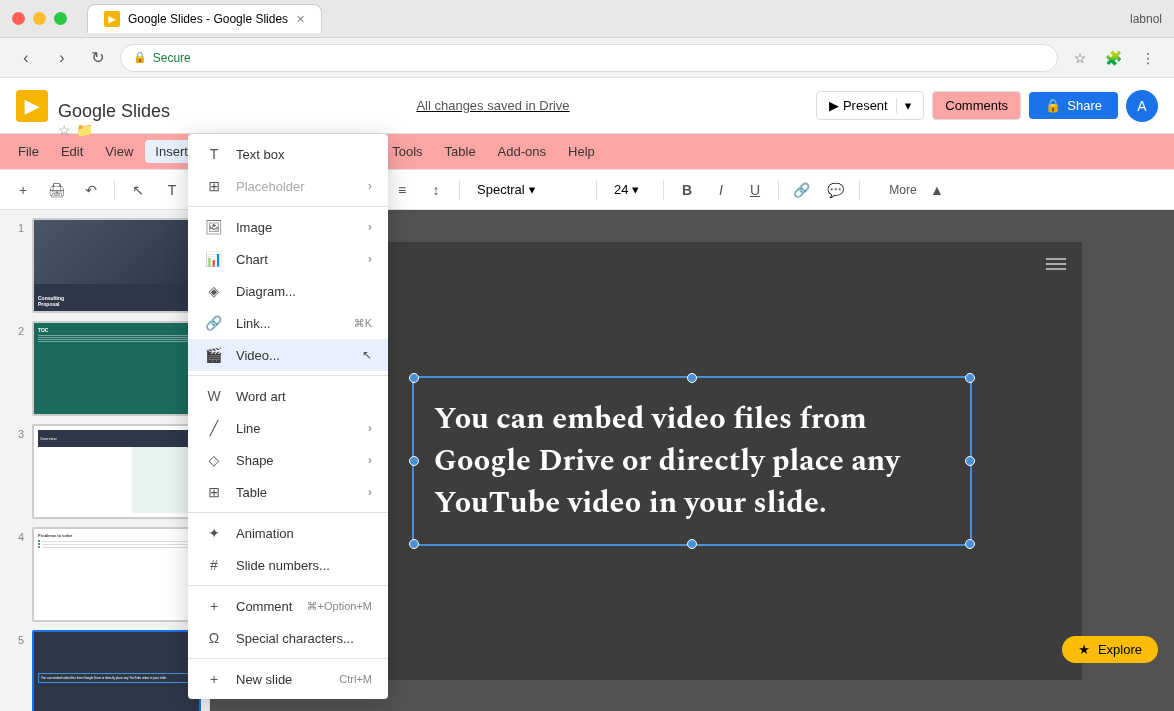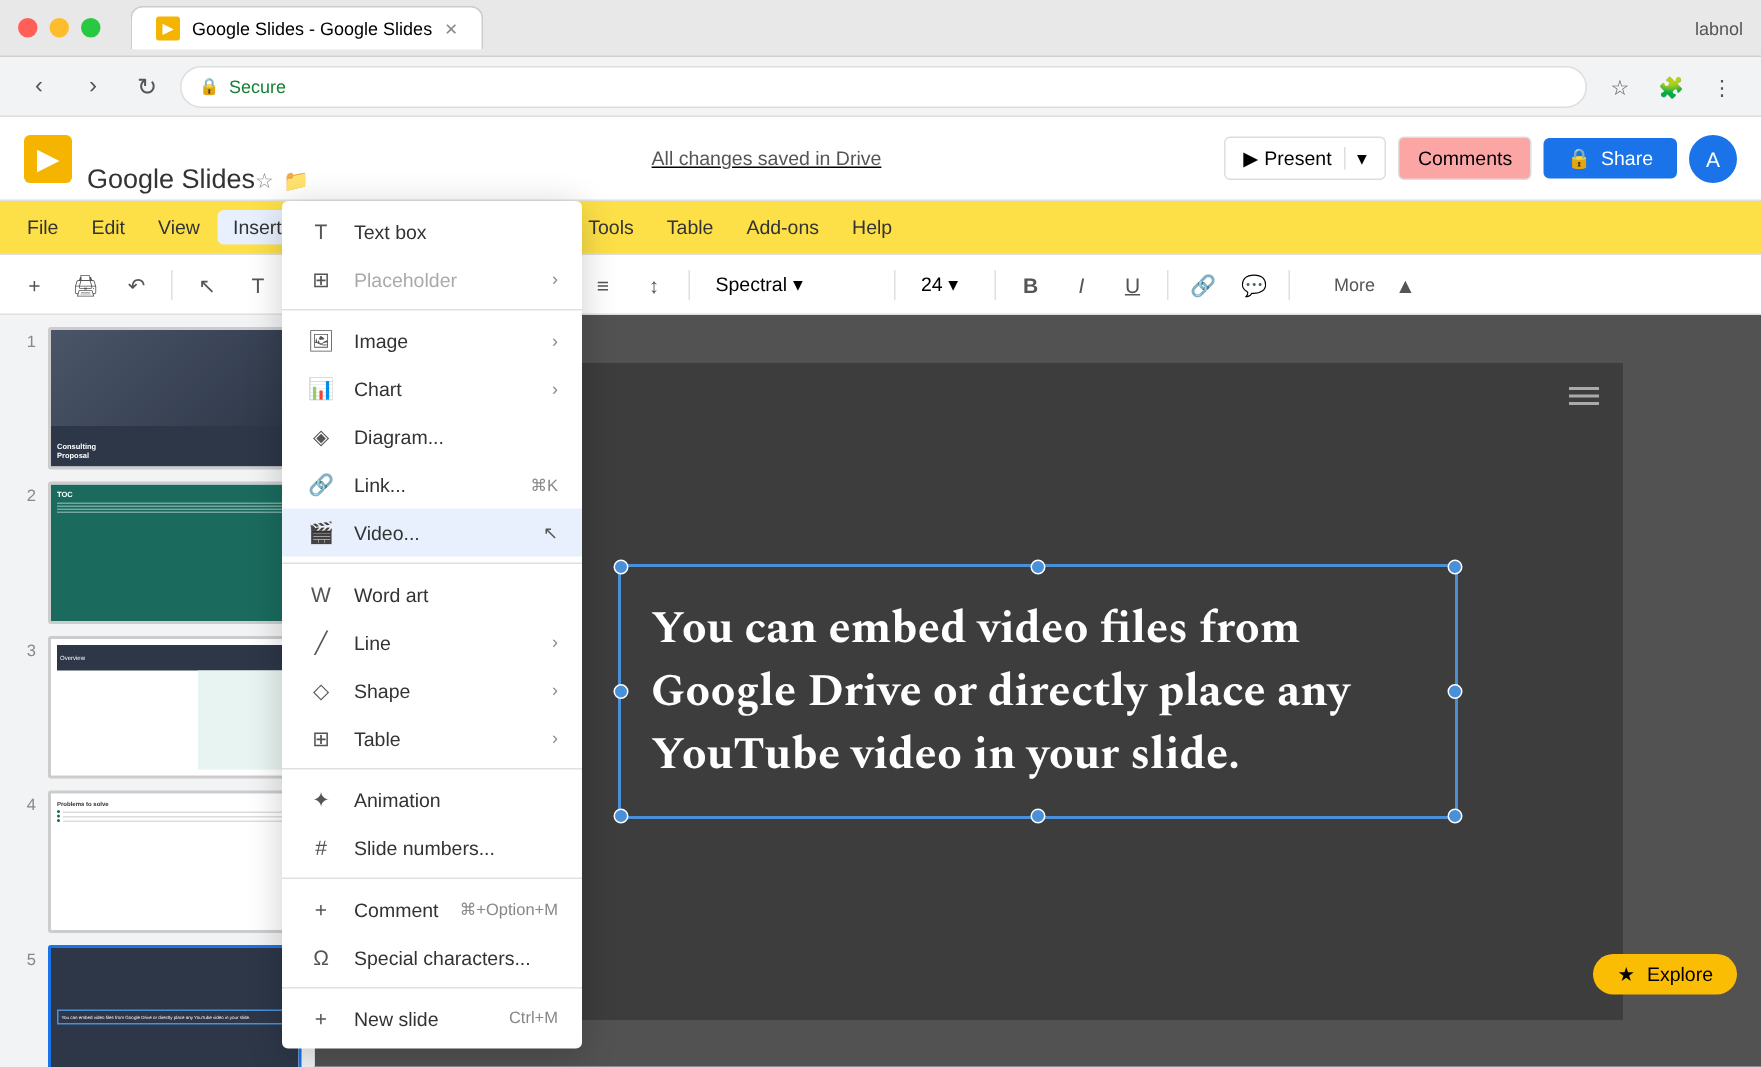--- a/index.html
+++ b/index.html
@@ -46,32 +46,32 @@
     .gs-header {
       background: white;
       height: 56px;
       display: flex;
       align-items: center;
       padding: 0 16px;
       border-bottom: 1px solid #e0e0e0;
     }
     .gs-logo-area { display: flex; align-items: center; gap: 10px; }
     .gs-logo-box { width: 32px; height: 32px; background: #f4b400; border-radius: 4px; display: flex; align-items: center; justify-content: center; color: white; font-size: 18px; font-weight: bold; }
-    .gs-title-area { display: flex; flex-direction: row; margin-top: 28px; }
+    .gs-title-area { display: flex; flex-direction: column; margin-top: 28px; }
     .gs-doc-icons { display: flex; gap: 6px; align-items: center; }
     .gs-doc-icon { color: #888; font-size: 14px; cursor: pointer; }
     .gs-actions { display: flex; gap: 8px; align-items: center; }
     .present-btn { display: flex; align-items: center; background: white; border: 1px solid #ddd; border-radius: 4px; padding: 6px 12px; cursor: pointer; font-size: 13px; gap: 4px; }
     .comments-btn { border: 1px solid #ddd; background: #fca5a5; border-radius: 4px; padding: 6px 12px; cursor: pointer; font-size: 13px; }
     .share-btn { background: #1a73e8; color: white; border: none; border-radius: 4px; padding: 6px 16px; cursor: pointer; font-size: 13px; display: flex; align-items: center; gap: 6px; }
     .avatar { width: 32px; height: 32px; border-radius: 50%; background: #1a73e8; color: white; display: flex; align-items: center; justify-content: center; font-size: 14px; }
 
     
     .menu-bar {
-      background: #fde047;
+      background: #fca5a5;
       height: 36px;
       display: flex;
       align-items: center;
       padding: 0 8px;
       border-bottom: 1px solid #e0e0e0;
       gap: 2px;
     }
     .menu-item { padding: 4px 10px; border-radius: 4px; cursor: pointer; font-size: 13px; color: #333; }
     .menu-item:hover, .menu-item.active { background: #e8f0fe; }
     .menu-item.active { background: #e8f0fe; }

